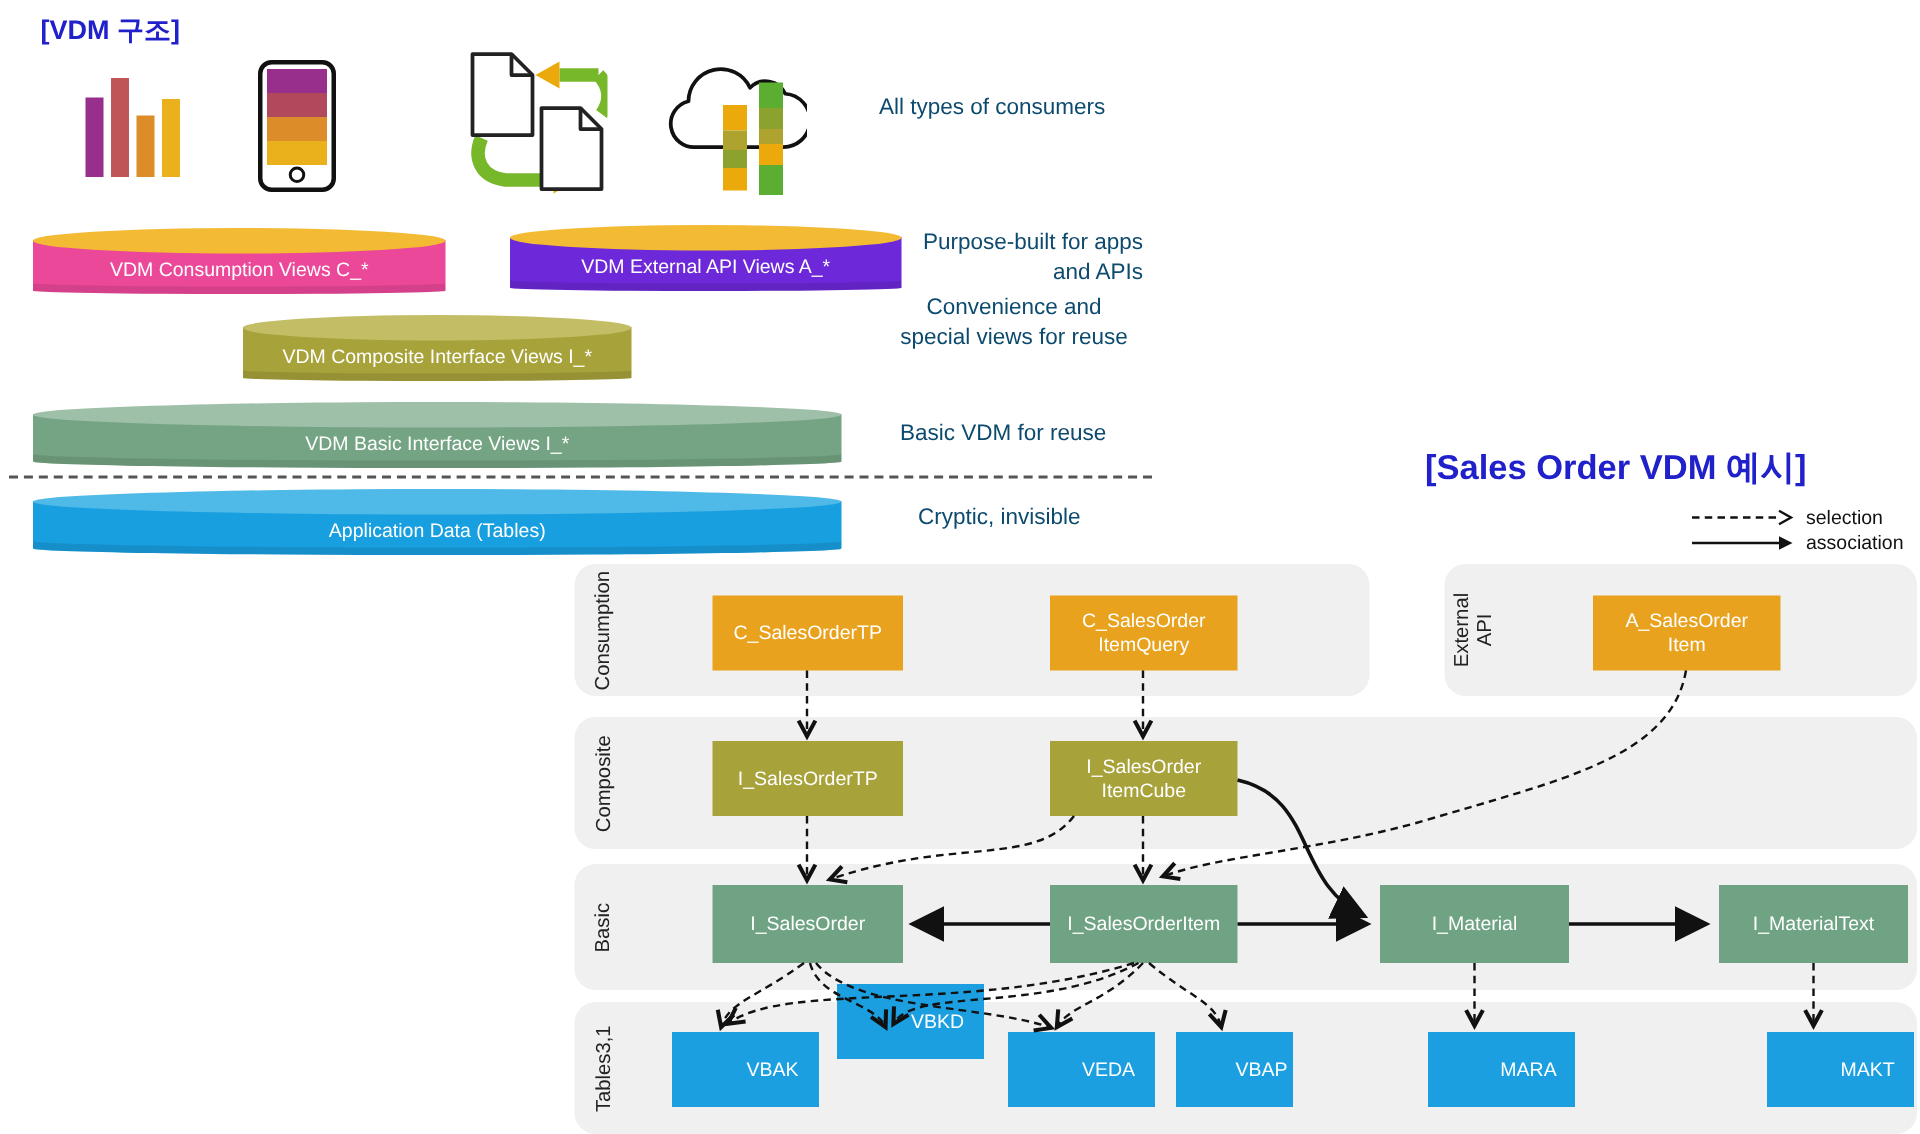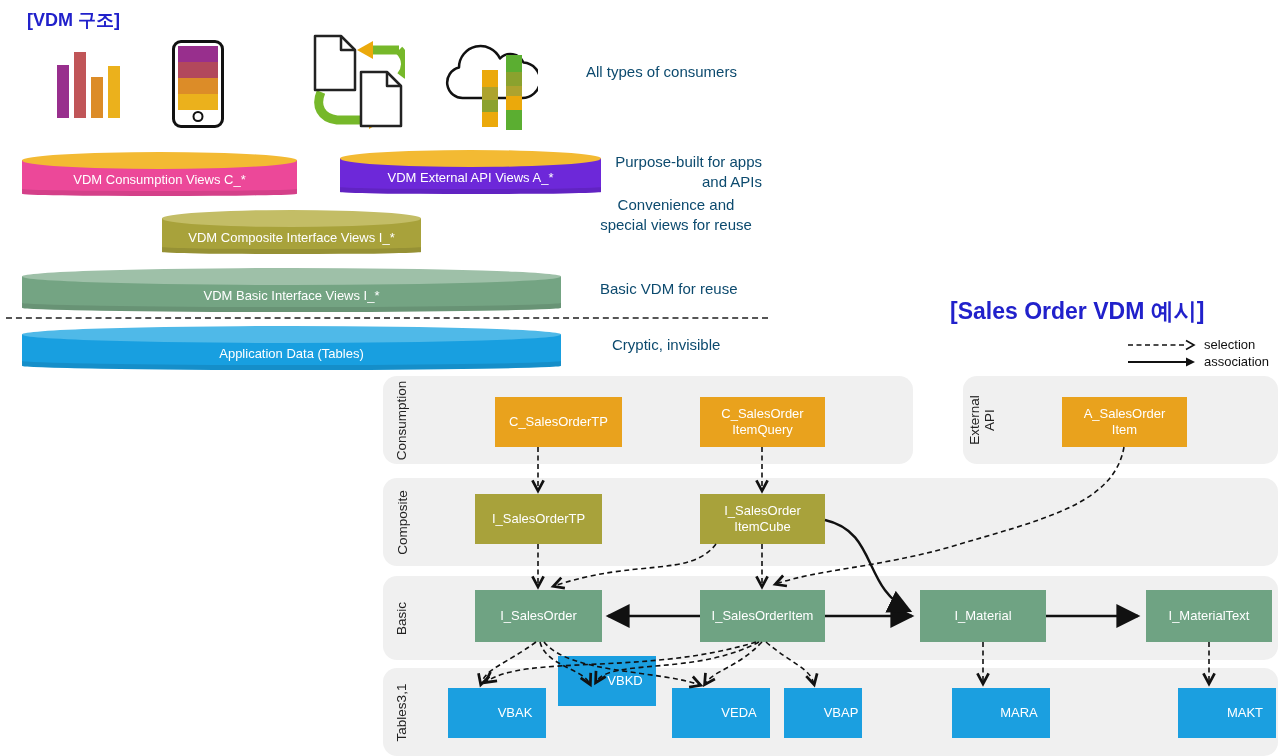--- a/index.html
+++ b/index.html
@@ -48,21 +48,21 @@
   .rl-consumption{left:385px;top:376px;height:88px;}
   .rl-external{left:965px;top:376px;height:88px;}
   .rl-composite{left:385px;top:478px;height:88px;}
   .rl-basic{left:385px;top:576px;height:84px;}
   .rl-tables{left:385px;top:668px;height:88px;}
 
   
   .box{position:absolute;color:#fff;font-size:13px;display:flex;align-items:center;justify-content:center;
        text-align:center;white-space:pre-line;line-height:16px;z-index:2;}
   .c-orange{background:#E9A21D;} .c-olive{background:#A8A23B;} .c-green{background:#6FA383;} .c-blue{background:#1B9FE0;padding-left:36px;}
-  .b-ctp{left:475px;top:397px;width:127px;height:50px;margin-left:20px;}
+  .b-ctp{left:475px;top:397px;width:127px;height:50px;}
   .b-ciq{left:700px;top:397px;width:125px;height:50px;}
   .b-ai{left:1062px;top:397px;width:125px;height:50px;}
   .b-itp{left:475px;top:494px;width:127px;height:50px;}
   .b-icube{left:700px;top:494px;width:125px;height:50px;}
   .b-iso{left:475px;top:590px;width:127px;height:52px;}
   .b-isoi{left:700px;top:590px;width:125px;height:52px;}
   .b-imat{left:920px;top:590px;width:126px;height:52px;}
   .b-imtxt{left:1146px;top:590px;width:126px;height:52px;}
   .b-vbak{left:448px;top:688px;width:62px;height:50px;}
   .b-vbkd{left:558px;top:656px;width:62px;height:50px;}

